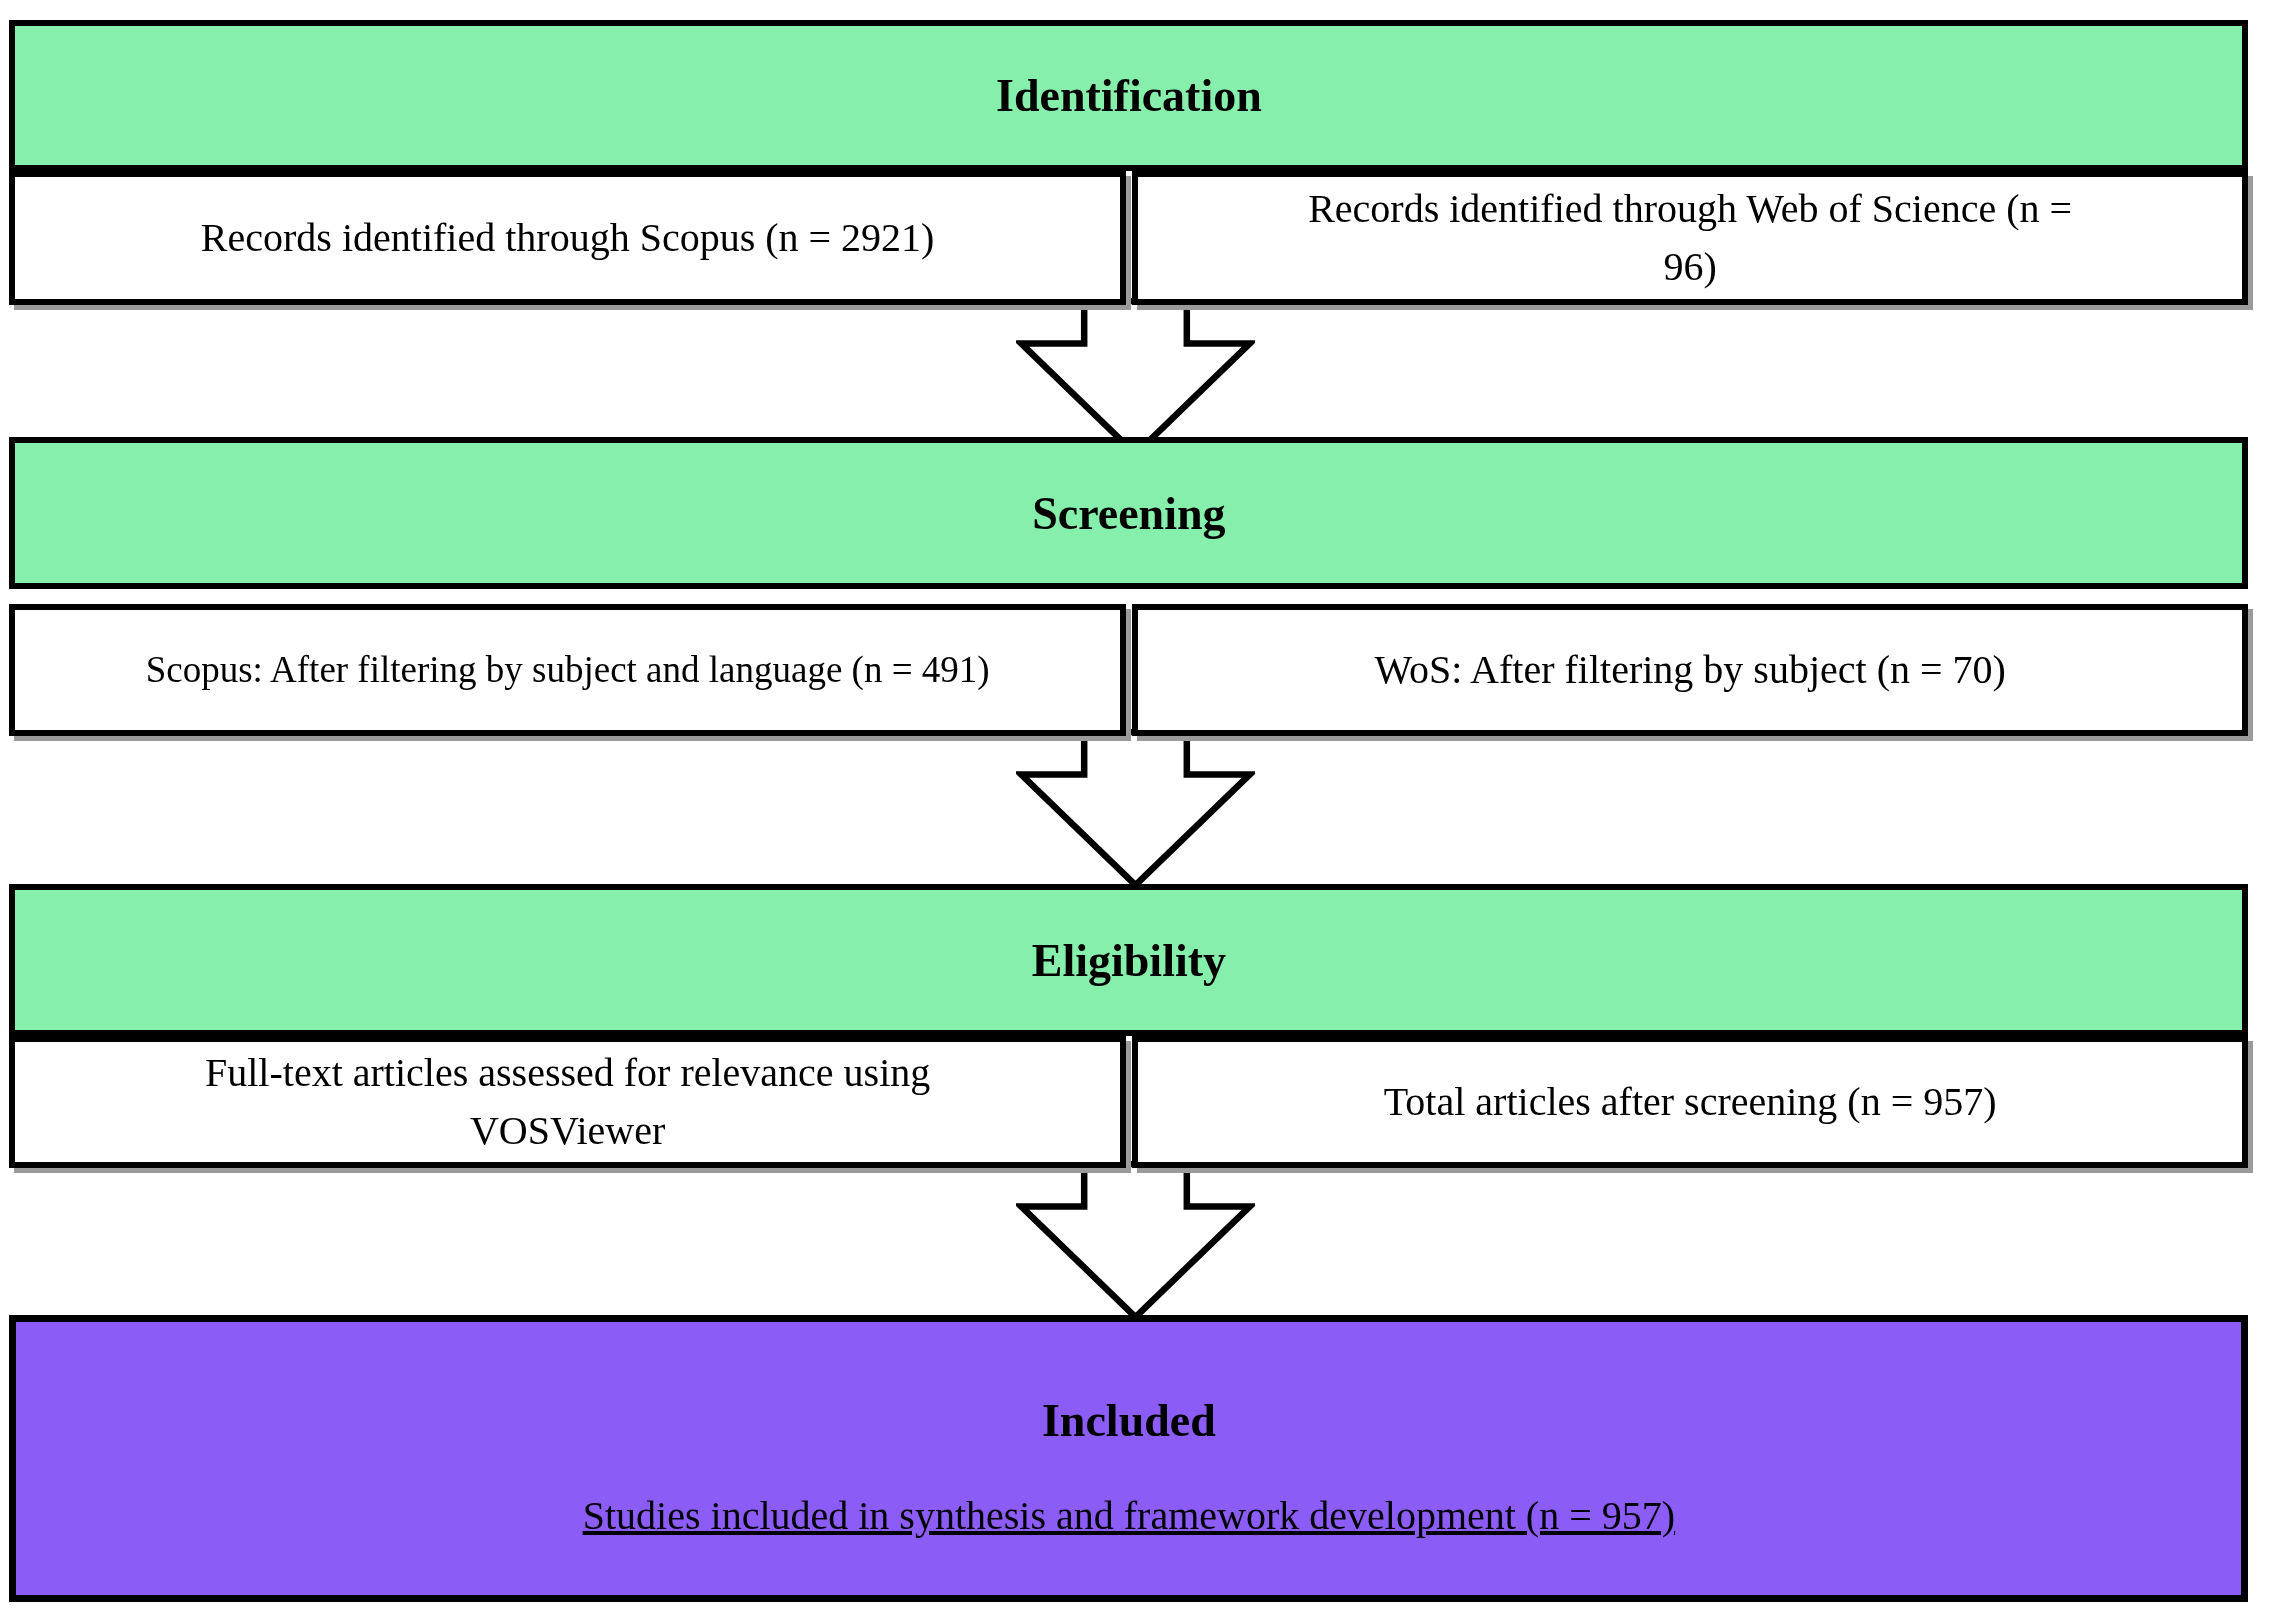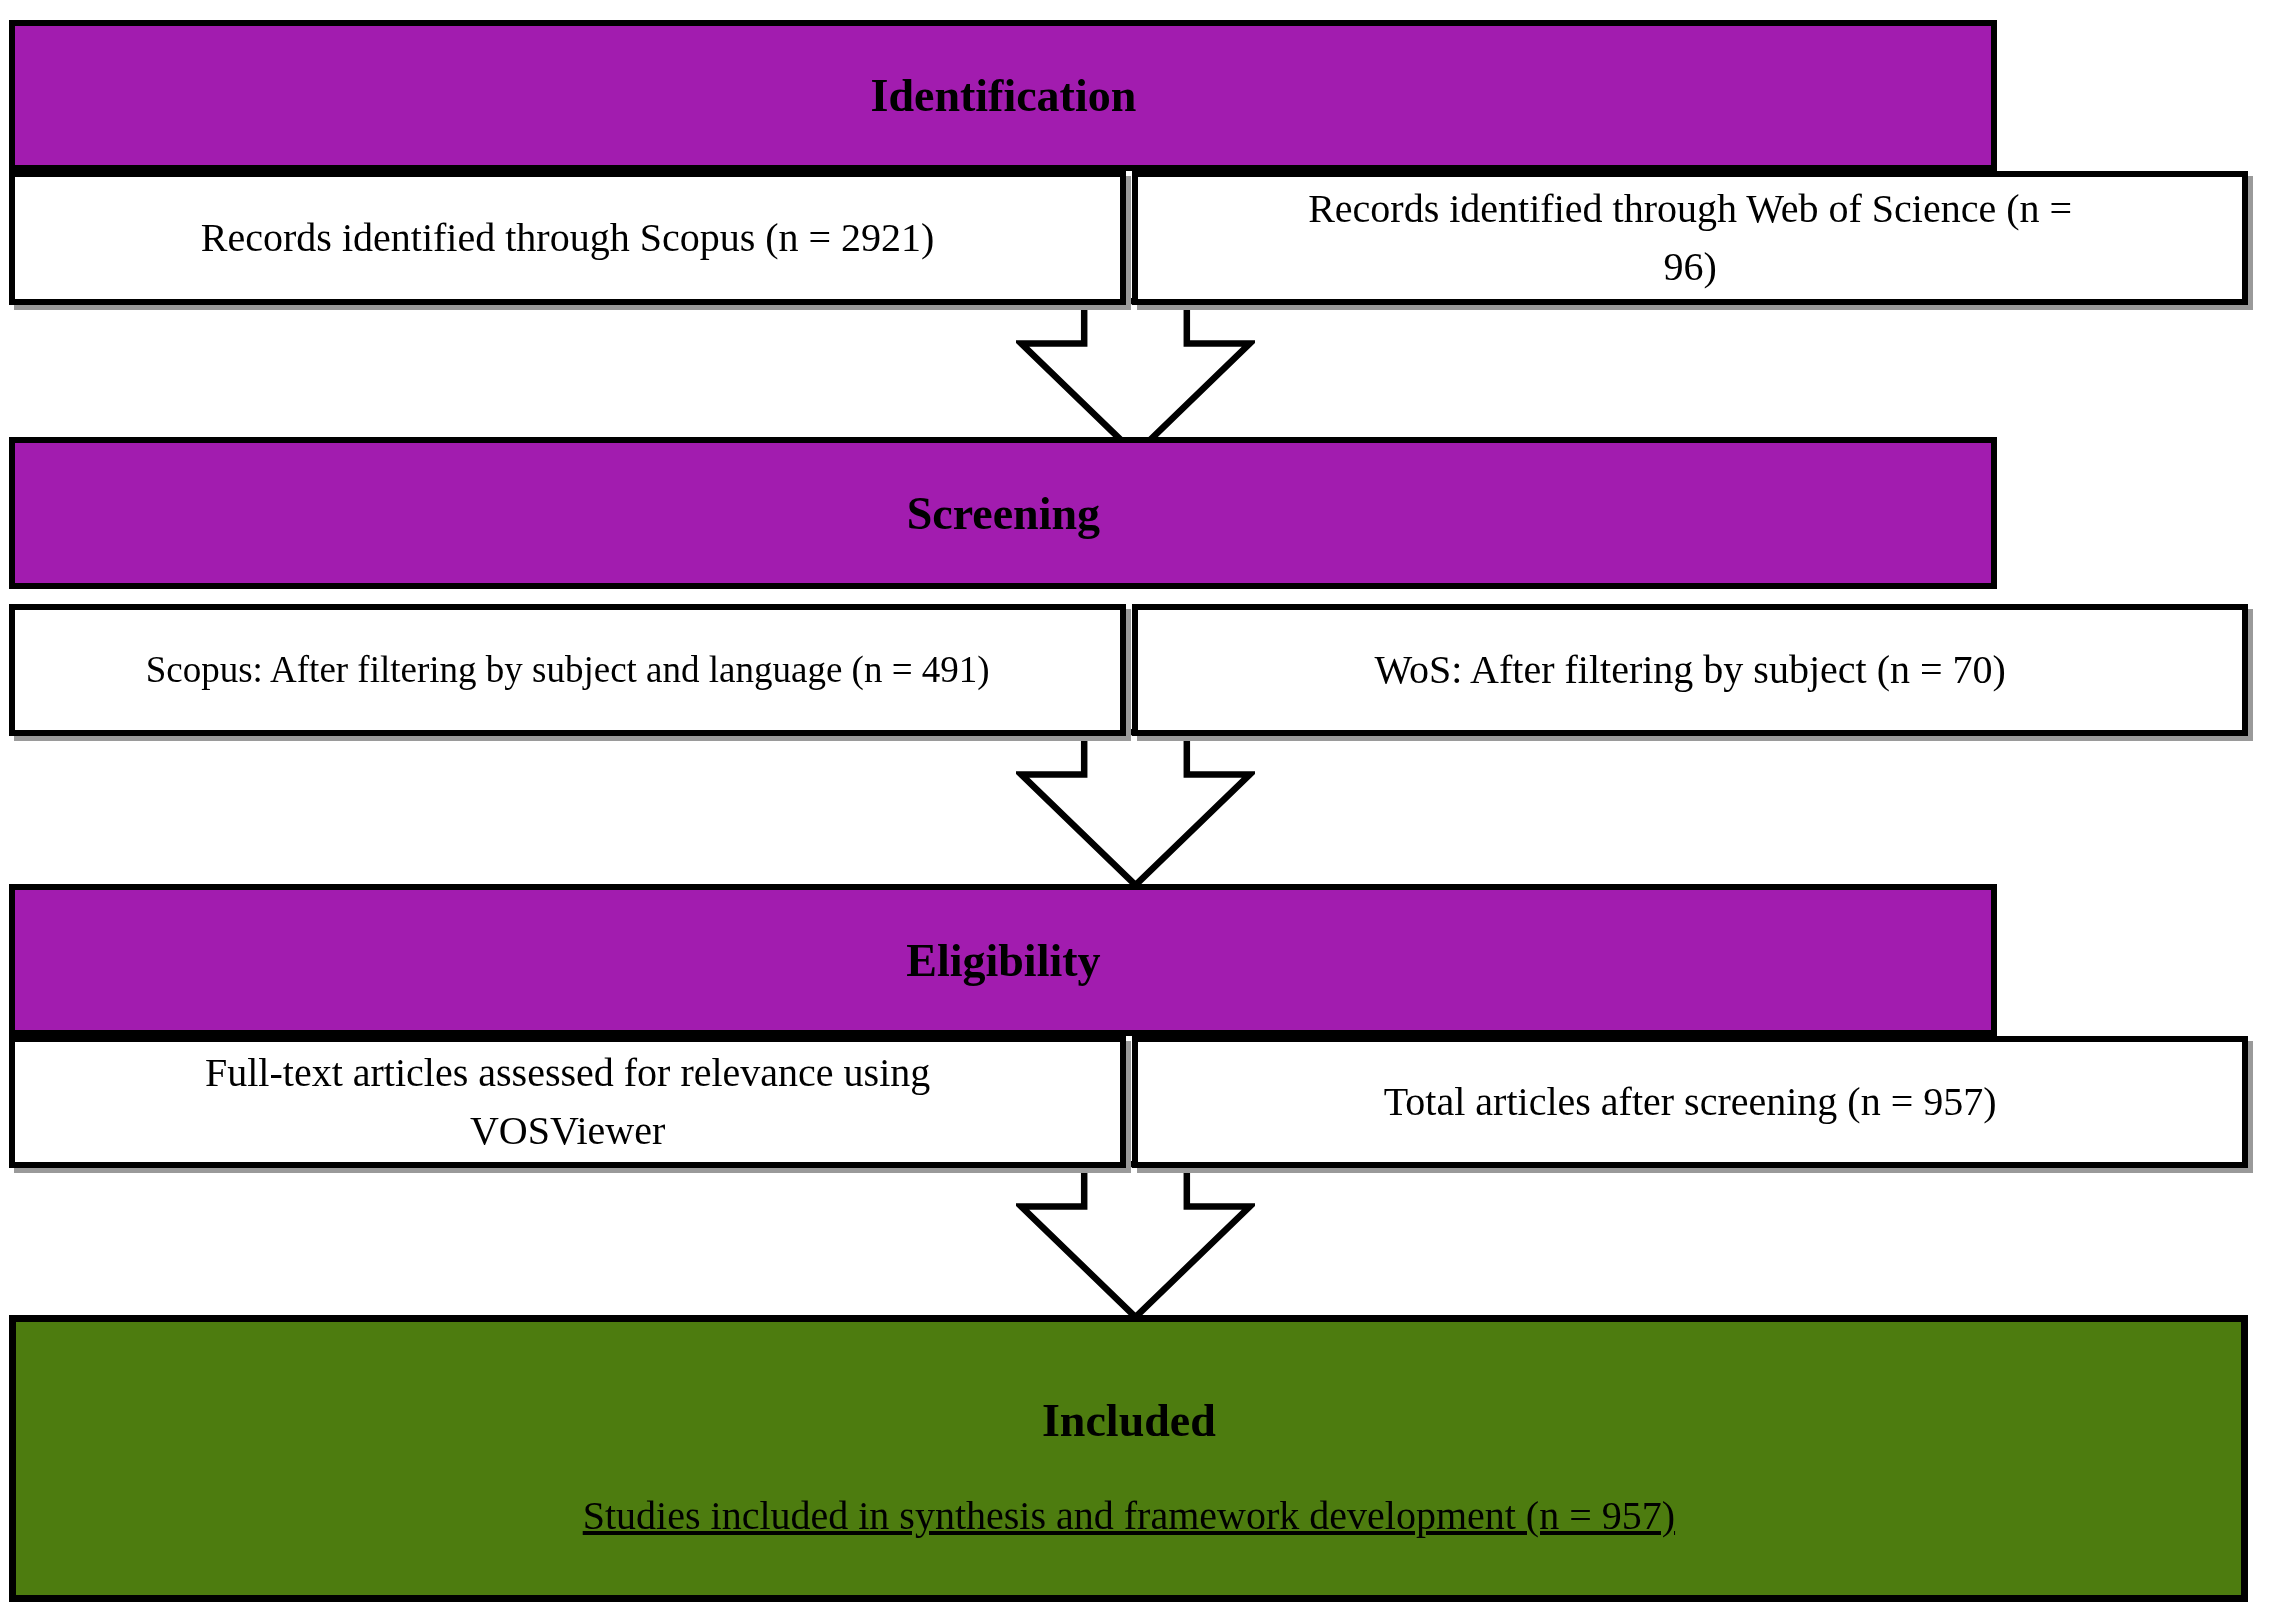--- a/index.html
+++ b/index.html
@@ -11,24 +11,24 @@
     position: relative;
     width: 2273px;
     height: 1618px;
     background: #ffffff;
     font-family: "Liberation Serif", "DejaVu Serif", serif;
     color: #000000;
   }
   .header-box {
     position: absolute;
     left: 9.4px;
-    width: 1988px;
+    width: 2239px;
     box-sizing: border-box;
     border: 6.5px solid #000000;
-    background: #a21caf;
+    background: #86efac;
     display: flex;
     align-items: center;
     justify-content: center;
     z-index: 2;
   }
   .header-text {
     font-size: 46px;
     font-weight: bold;
     text-align: center;
   }
@@ -68,21 +68,21 @@
     z-index: 1;
   }
   .included-box {
     position: absolute;
     left: 9.4px;
     top: 1315px;
     width: 2239px;
     height: 287px;
     box-sizing: border-box;
     border: 7.2px solid #000000;
-    background: #4d7c0f;
+    background: #8b5cf6;
     display: flex;
     flex-direction: column;
     align-items: center;
     justify-content: flex-start;
     padding-top: 69px;
     z-index: 2;
   }
   .included-box .header-text { line-height: 1.3; }
   .included-box .body-text { margin-top: 36px; text-decoration: underline; }
 

